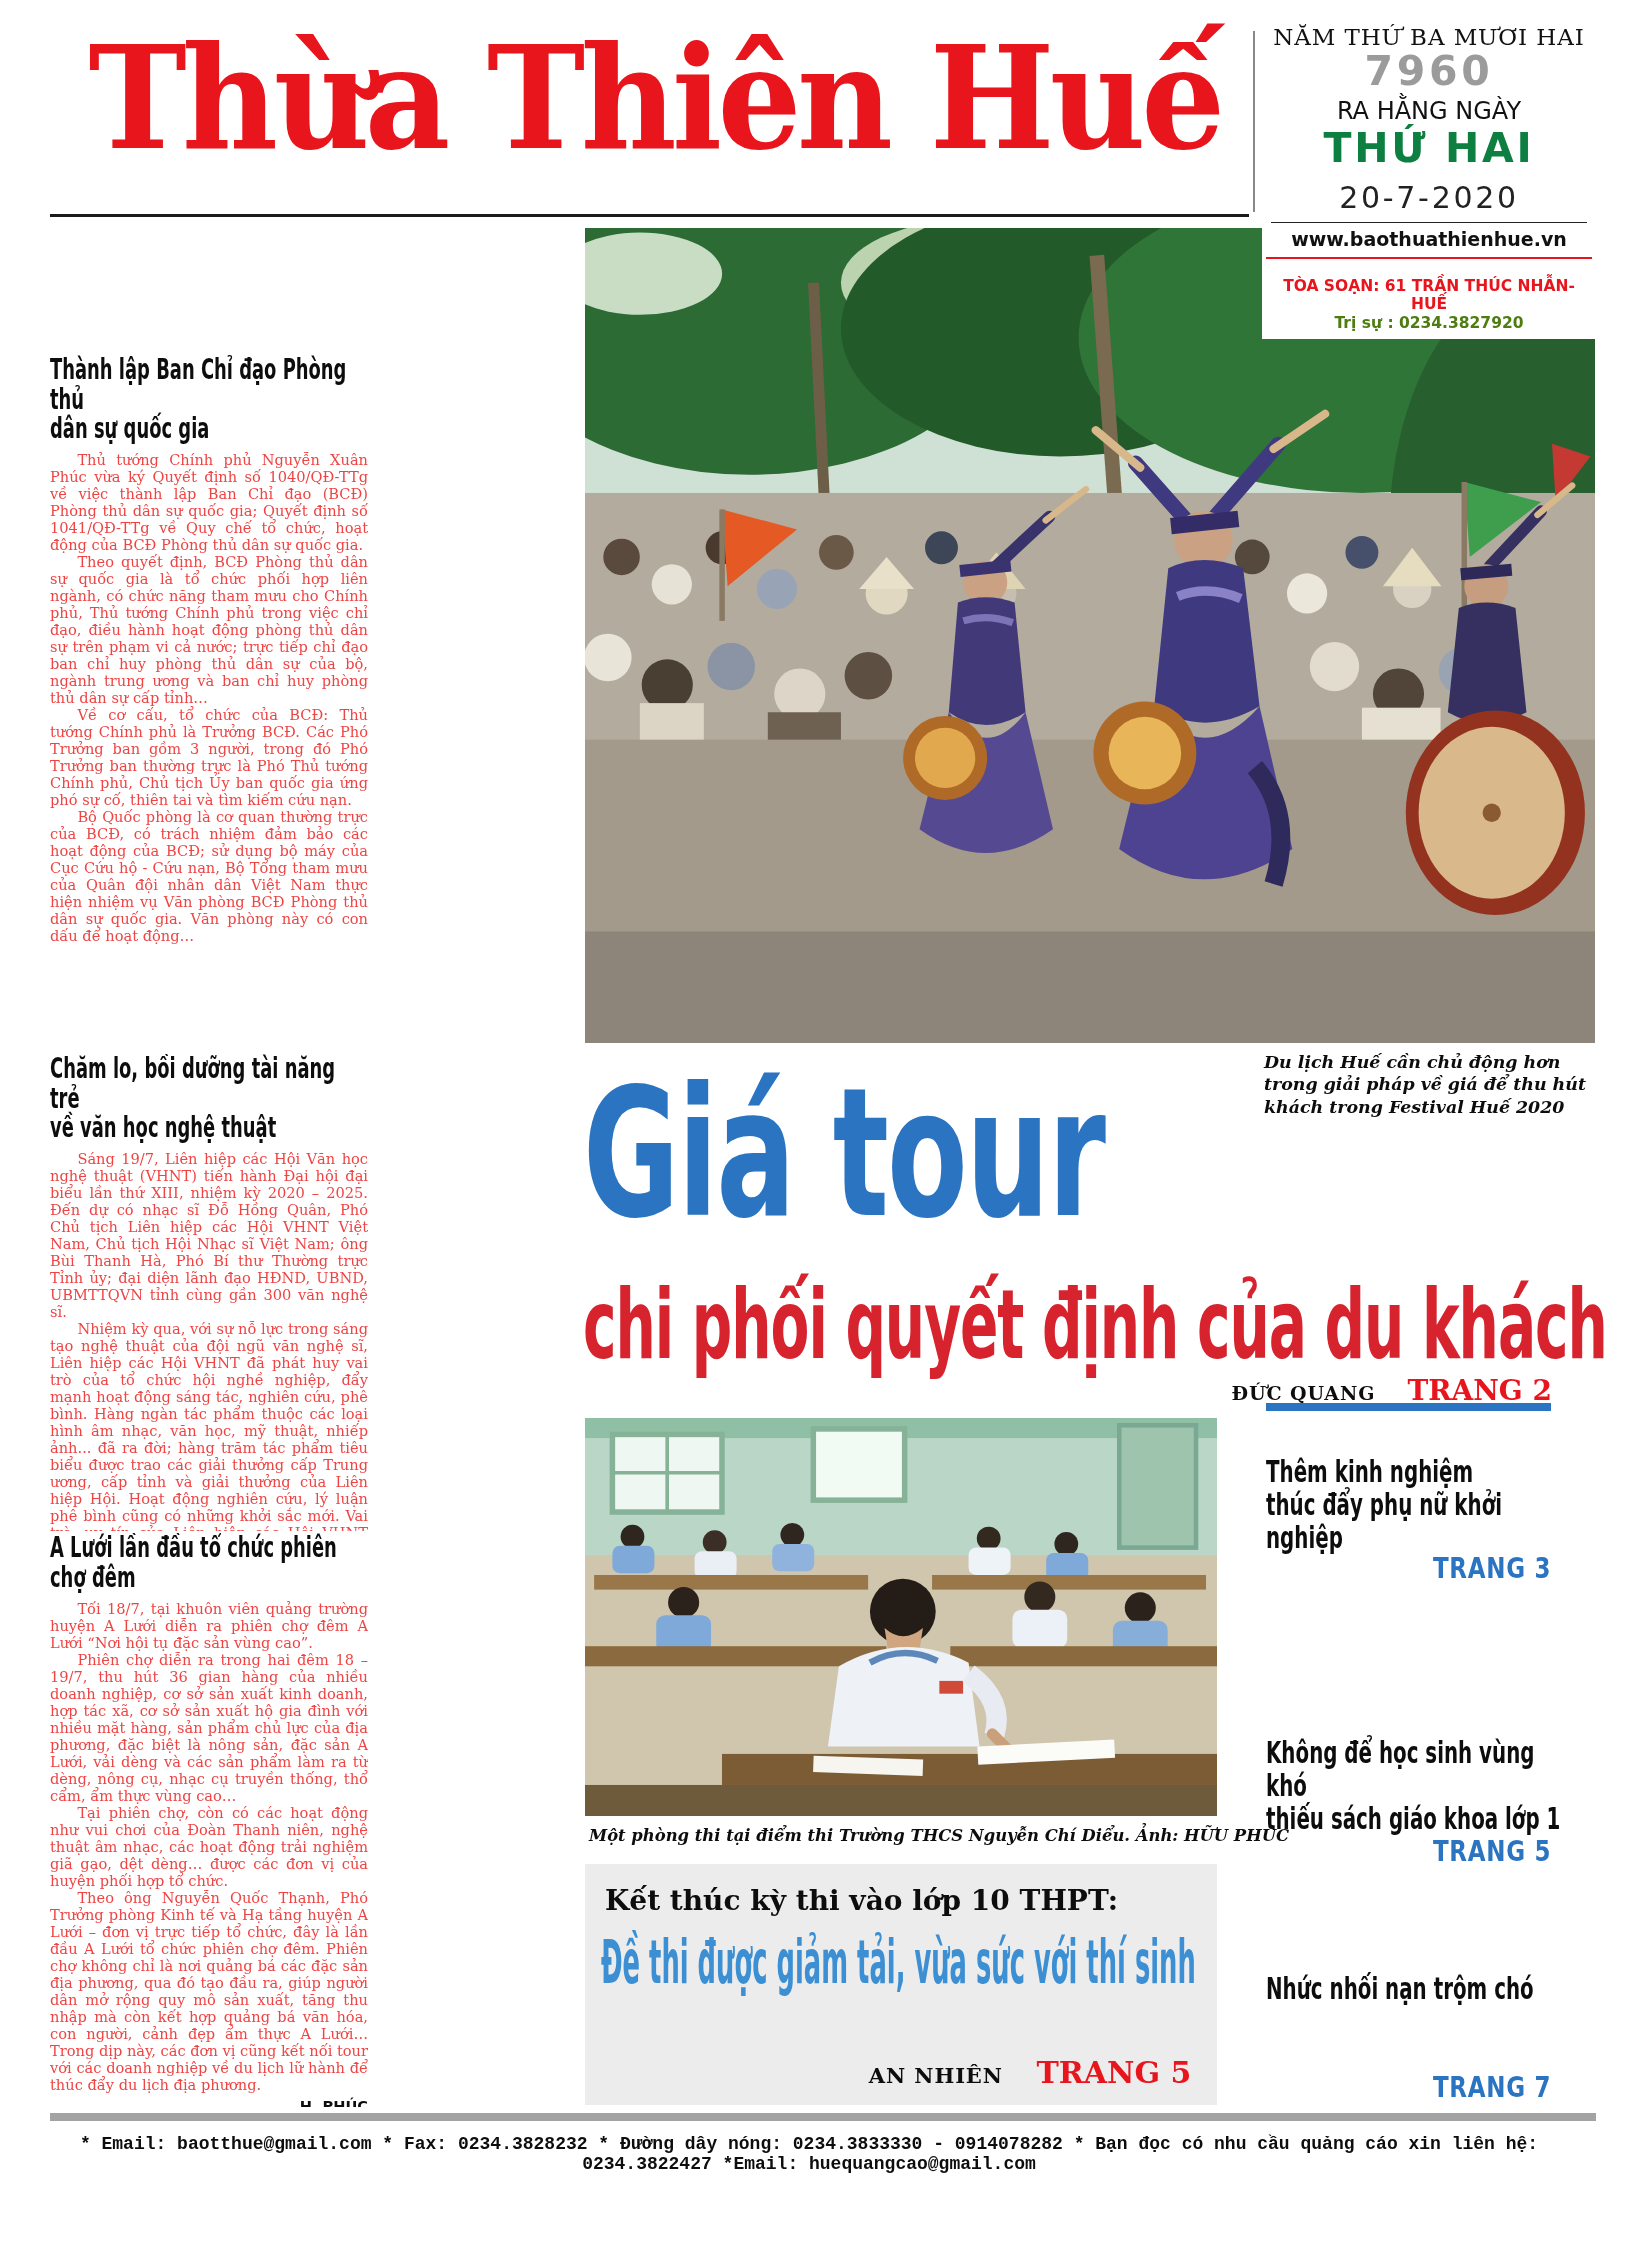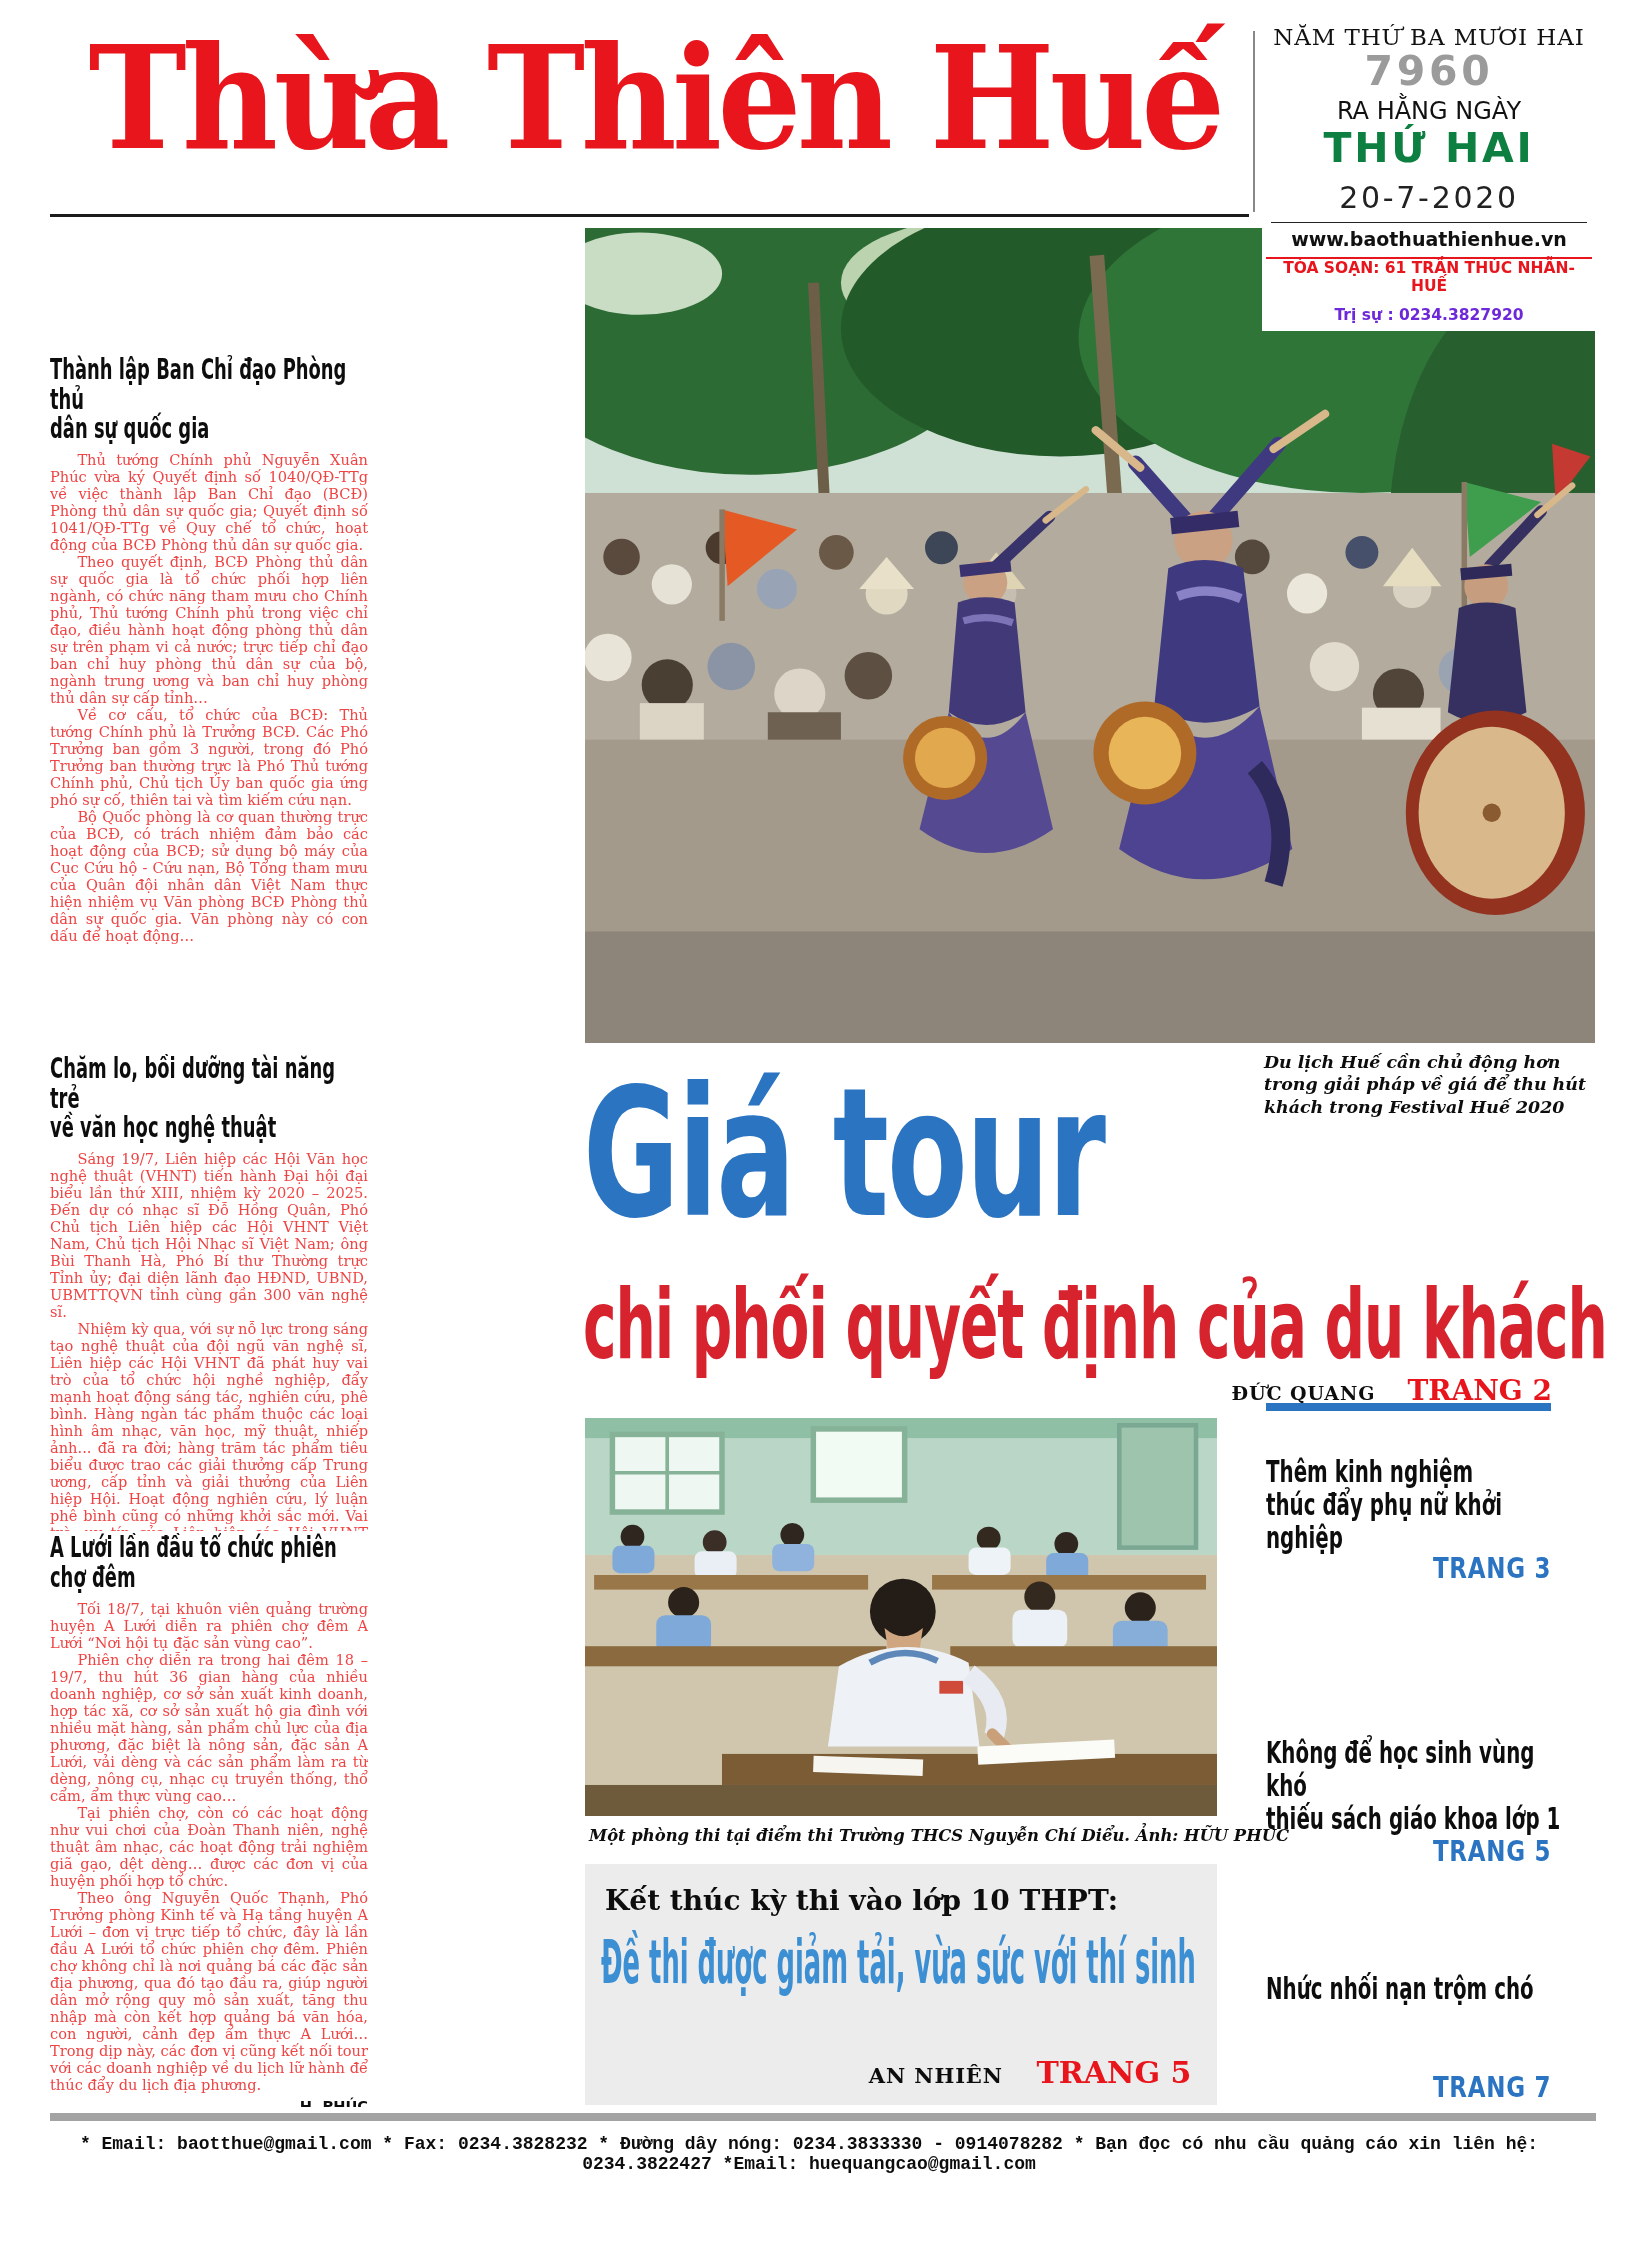--- a/index.html
+++ b/index.html
@@ -19,23 +19,23 @@
   .infobox{left:1262px;top:24px;width:334px;background:#fff;z-index:6;text-align:center;padding-bottom:7.3px;}
   .ib-year{font-family:"DejaVu Serif",serif;font-size:23px;letter-spacing:0.9px;color:#111;}
   .ib-issue{font-family:"DejaVu Sans",sans-serif;font-weight:bold;font-size:41px;line-height:1.05;
     color:#9b9b9b;letter-spacing:3.7px;}
   .ib-freq{font-family:"DejaVu Sans",sans-serif;font-size:24px;margin-top:3.7px;color:#111;}
   .ib-day{font-family:"DejaVu Sans",sans-serif;font-weight:bold;font-size:41px;line-height:1.05;
     color:#0c7f41;letter-spacing:2.7px;margin-top:1.8px;}
   .ib-date{font-family:"DejaVu Sans",sans-serif;font-size:30px;letter-spacing:2.7px;margin-top:10px;color:#222;}
   .ib-www{border-top:1.8px solid #222;margin:7.3px 9.1px 0 9.1px;padding-top:5.5px;
     font-family:"DejaVu Sans",sans-serif;font-weight:bold;font-size:19px;color:#111;}
-  .ib-addr{border-top:2.7px solid #e8151d;margin:6.4px 3.7px 0 3.7px;padding-top:0;
+  .ib-addr{border-top:2.7px solid #e8151d;margin:6.4px 3.7px 0 3.7px;padding-top:18px;
     font-family:"DejaVu Sans",sans-serif;font-weight:bold;font-size:15.5px;color:#e8151d;}
-  .ib-phone{font-family:"DejaVu Sans",sans-serif;font-weight:bold;font-size:15.5px;color:#6d28d9;margin-top:11px;}
+  .ib-phone{font-family:"DejaVu Sans",sans-serif;font-weight:bold;font-size:15.5px;color:#4d7c0f;margin-top:1px;}
 
   
   .article{left:50px;width:318px;overflow:hidden;}
   .h-cond{font-family:"DejaVu Sans",sans-serif;font-weight:bold;font-size:28px;line-height:1.06;
     color:#0d0d0d;width:156%;transform:scaleX(0.64);transform-origin:0 0;}
   .art-body{margin-top:7.3px;}
   .art-body p{margin:0;font-family:"DejaVu Serif",serif;font-size:14.6px;line-height:17px;
     text-align:justify;text-indent:27.4px;color:#ef4444;}
   .byline{text-align:right;font-family:"DejaVu Sans",sans-serif;font-weight:bold;
     font-size:14.6px;margin-top:4.6px;color:#0d0d0d;}

